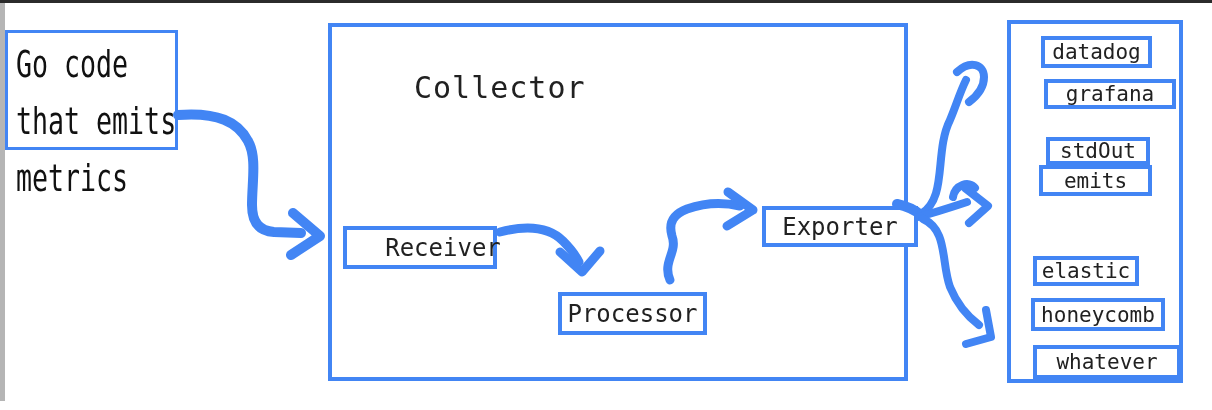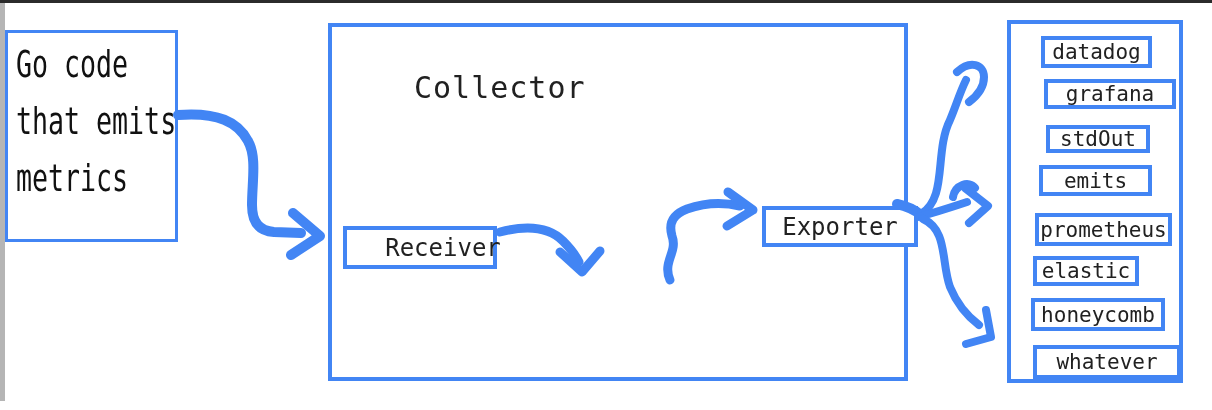--- a/index.html
+++ b/index.html
@@ -12,37 +12,37 @@
   .stage{
     position:relative;width:1212px;height:410px;background:#fff;overflow:hidden;
     font-family:"DejaVu Sans Mono","Liberation Mono",monospace;color:var(--ink);
   }
   .top-line{position:absolute;left:0;top:0;width:1212px;height:3px;background:var(--top-border);}
   .gutter{position:absolute;left:0;top:3px;width:5px;height:398px;background:var(--gutter);}
 
   .box{position:absolute;background:#fff;border:4px solid var(--accent);box-sizing:border-box;}
   .label-box{display:flex;align-items:center;justify-content:center;white-space:nowrap;margin-top:8px;}
 
-  .source-box{left:5px;top:30px;width:173px;height:212px;border-width:3px;padding:3px 0 0 8px;}
+  .source-box{left:5px;top:30px;width:173px;height:120px;border-width:3px;padding:3px 0 0 8px;}
   .src-line{display:block;font-size:38px;line-height:57px;white-space:nowrap;color:#111;
             transform:scaleX(0.70);transform-origin:0 50%;}
 
   .collector-box{left:328px;top:23px;width:580px;height:358px;}
   .collector-title{position:absolute;left:414px;top:70px;font-size:30px;letter-spacing:1px;}
 
   .node{font-size:24px;}
   .node-receiver{left:343px;top:218px;width:154px;height:43px;padding-left:46px;}
   .node-processor{left:558px;top:284px;width:149px;height:43px;}
   .node-exporter{left:762px;top:198px;width:156px;height:41px;}
 
   .dest-outer{left:1007px;top:20px;width:176px;height:363px;}
   .dest{font-size:21px;}
   .dest-0{left:1041px;top:28px;width:111px;height:32px;}
   .dest-1{left:1044px;top:71px;width:132px;height:30px;}
-  .dest-2{left:1046px;top:117px;width:104px;height:28px;}
+  .dest-2{left:1046px;top:129px;width:104px;height:28px;}
   .dest-3{left:1039px;top:157px;width:113px;height:31px;}
   .dest-4{left:1035px;top:205px;width:137px;height:33px;}
   .dest-5{left:1033px;top:248px;width:106px;height:30px;}
   .dest-6{left:1031px;top:290px;width:134px;height:33px;}
   .dest-7{left:1033px;top:337px;width:148px;height:34px;}
 
   svg.arrows{position:absolute;left:0;top:0;width:1212px;height:410px;color:var(--accent);pointer-events:none;}
   svg.arrows path{fill:none;stroke:currentColor;stroke-linecap:round;stroke-linejoin:round;}
   .w10{stroke-width:10px;}
   .w9{stroke-width:9px;}
@@ -61,39 +61,39 @@
     <span class="src-line">that emits</span>
     <span class="src-line">metrics</span>
   </div>
 
   <div class="box collector-box"></div>
   <div class="collector-title">Collector</div>
 
   <div class="box label-box node node-receiver">
     <span>Receiver</span>
   </div>
+  <div class="box label-box node node-processor">
+    <span>Processor</span>
+  </div>
   <div class="box label-box node node-exporter">
     <span>Exporter</span>
   </div>
 
   <div class="box dest-outer"></div>
   <div class="box label-box dest dest-0">
     <span>datadog</span>
   </div>
   <div class="box label-box dest dest-1">
     <span>grafana</span>
   </div>
   <div class="box label-box dest dest-2">
     <span>stdOut</span>
   </div>
   <div class="box label-box dest dest-3">
     <span>emits</span>
-  </div>
-  <div class="box label-box dest dest-4">
-    <span>prometheus</span>
   </div>
   <div class="box label-box dest dest-5">
     <span>elastic</span>
   </div>
   <div class="box label-box dest dest-6">
     <span>honeycomb</span>
   </div>
   <div class="box label-box dest dest-7">
     <span>whatever</span>
   </div>

